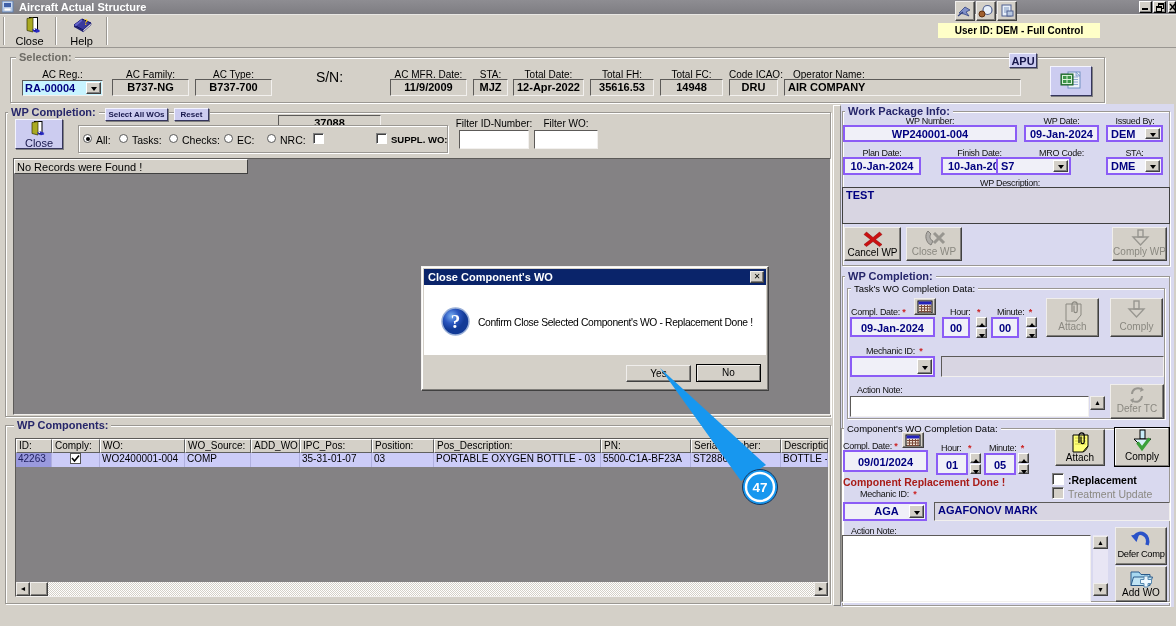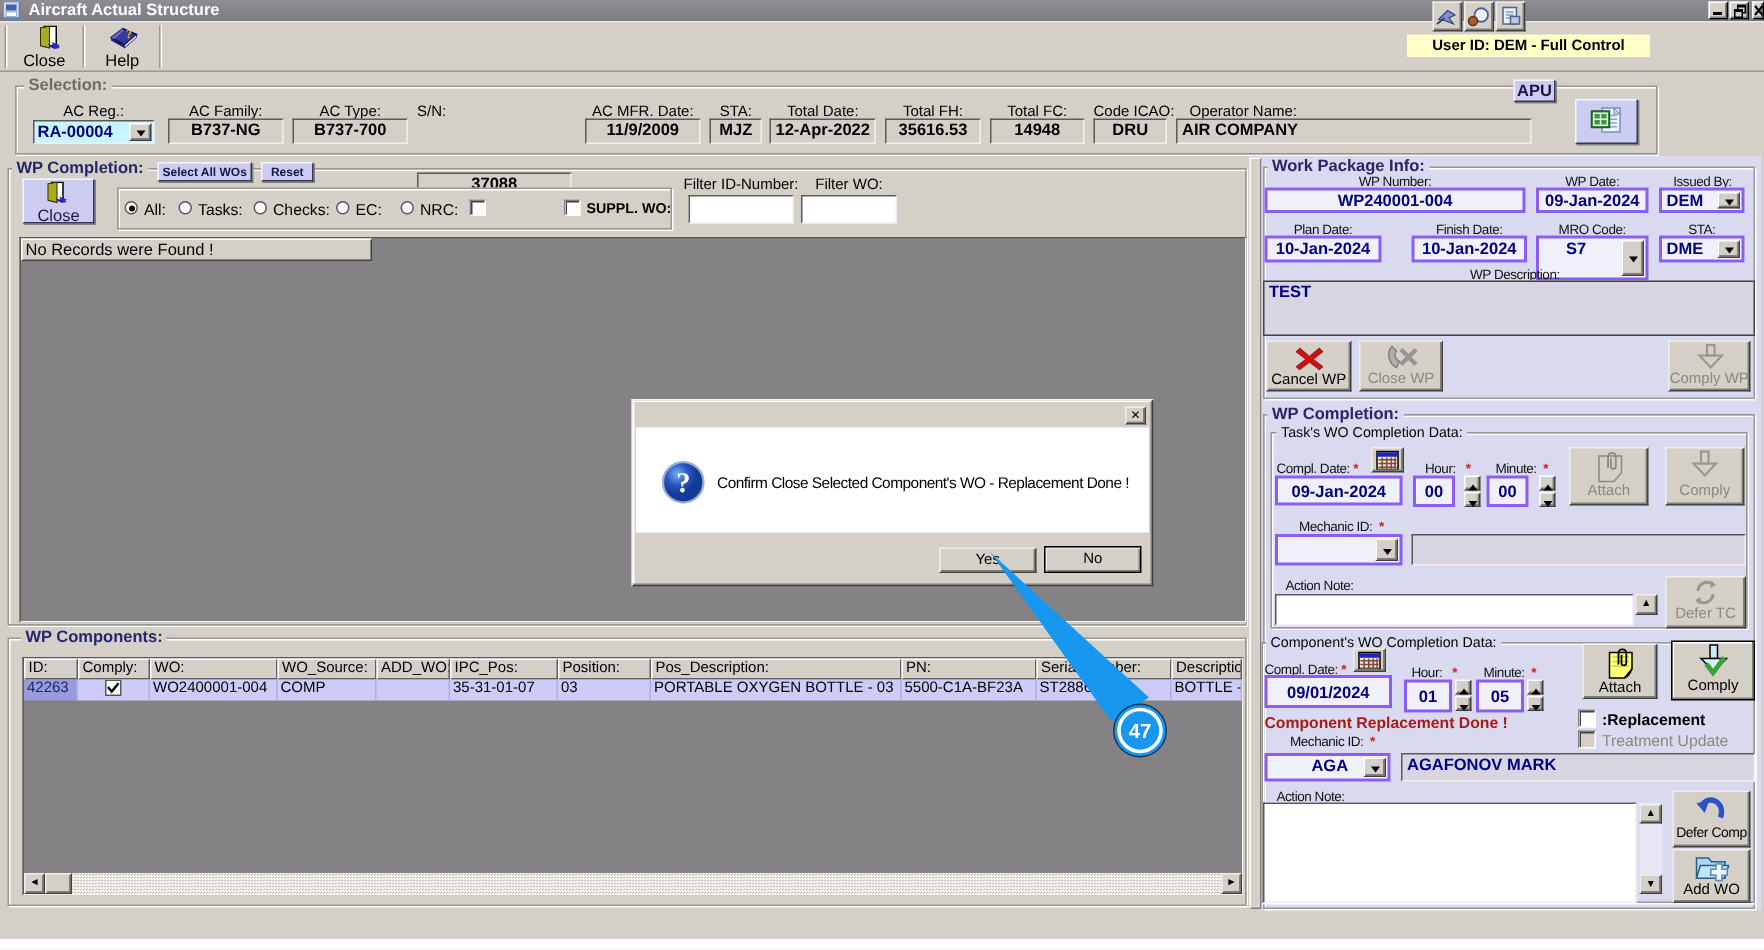--- a/index.html
+++ b/index.html
@@ -93,21 +93,21 @@
     </svg></div>
 
 <div class="abs" style="left:938px;top:23px;width:162px;height:15px;background:#ffffc8;font-weight:bold;font-size:10px;text-align:center;line-height:15px;">User ID: DEM - Full Control</div>
 
 <div class="gbox" style="left:10px;top:57px;width:1095px;height:46px;"></div>
 <div class="glab" style="left:16px;top:51px;color:#6e6c66;">Selection:</div>
 
 <div class="abs" style="left:22px;top:69px;font-size:10px;width:81px;text-align:center;">AC Reg.:</div>
 <div class="abs" style="left:112px;top:69px;font-size:10px;width:77px;text-align:center;">AC Family:</div>
 <div class="abs" style="left:195px;top:69px;font-size:10px;width:77px;text-align:center;">AC Type:</div>
-<div class="abs" style="left:278px;top:69px;font-size:10px;width:103px;">S/N:</div>
+<div class="abs" style="left:278px;top:69px;font-size:14px;width:103px;text-align:center;">S/N:</div>
 <div class="abs" style="left:390px;top:69px;font-size:10px;width:77px;text-align:center;">AC MFR. Date:</div>
 <div class="abs" style="left:473px;top:69px;font-size:10px;width:35px;text-align:center;">STA:</div>
 <div class="abs" style="left:513px;top:69px;font-size:10px;width:71px;text-align:center;">Total Date:</div>
 <div class="abs" style="left:590px;top:69px;font-size:10px;width:64px;text-align:center;">Total FH:</div>
 <div class="abs" style="left:660px;top:69px;font-size:10px;width:63px;text-align:center;">Total FC:</div>
 <div class="abs" style="left:729px;top:69px;font-size:10px;width:49px;text-align:center;">Code ICAO:</div>
 <div class="abs" style="left:793px;top:69px;font-size:10px;">Operator Name:</div>
 
 <div class="whitebox navy" style="left:22px;top:80px;width:81px;height:16px;background:#c8f4ff;font-weight:bold;line-height:14px;padding-left:2px;">RA-00004<span class="combo-arrow"></span></div>
 <div class="sunkfield" style="left:112px;top:79px;width:77px;height:17px;line-height:15px;">B737-NG</div>
@@ -201,21 +201,21 @@
 <div class="smlab" style="left:1106px;top:116px;width:58px;text-align:center;">Issued By:</div>
 <div class="wfield" style="left:843px;top:125px;width:174px;height:17px;">WP240001-004</div>
 <div class="wfield" style="left:1024px;top:125px;width:75px;height:17px;">09-Jan-2024</div>
 <div class="wfield" style="left:1106px;top:125px;width:57px;height:17px;text-align:left;padding-left:3px;">DEM<span class="combo-arrow"></span></div>
 <div class="smlab" style="left:843px;top:148px;width:78px;text-align:center;">Plan Date:</div>
 <div class="smlab" style="left:941px;top:148px;width:77px;text-align:center;">Finish Date:</div>
 <div class="smlab" style="left:1024px;top:148px;width:75px;text-align:center;">MRO Code:</div>
 <div class="smlab" style="left:1106px;top:148px;width:57px;text-align:center;">STA:</div>
 <div class="wfield" style="left:843px;top:157px;width:78px;height:18px;">10-Jan-2024</div>
 <div class="wfield" style="left:941px;top:157px;width:77px;height:18px;">10-Jan-2024</div>
-<div class="wfield" style="left:1024px;top:157px;width:75px;height:30px;text-align:left;padding-left:18px;">S7<span class="combo-arrow"></span></div>
+<div class="wfield" style="left:996px;top:157px;width:75px;height:18px;text-align:left;padding-left:3px;">S7<span class="combo-arrow"></span></div>
 <div class="wfield" style="left:1106px;top:157px;width:57px;height:18px;text-align:left;padding-left:3px;">DME<span class="combo-arrow"></span></div>
 <div class="smlab" style="left:980px;top:178px;">WP Description:</div>
 <div class="abs navy" style="left:842px;top:187px;width:328px;height:37px;background:#d8d5e2;border:1px solid #404040;font-weight:bold;padding:1px 3px;">TEST</div>
 <div class="graybtn" style="left:844px;top:227px;width:57px;height:34px;"><svg width="22" height="18" style="margin-top:2px" id="icon-cancel">
       <path d="M4.5 2 L11 7.5 L17.5 2 L20 4.5 L13.5 9.5 L20 14.5 L17.5 16.5 L11 11.5 L4.5 16.5 L2 14.5 L8.5 9.5 L2 4.5 Z" fill="#cc1111" stroke="#8a0000" stroke-width=".5"></path>
     </svg><div style="margin-top:-3px">Cancel WP</div></div>
 <div class="graybtn dis" style="left:906px;top:227px;width:56px;height:34px;"><svg width="24" height="18" style="margin-top:1px" id="icon-closewp">
       <path d="M6 2 C2 6 4 14 9 16 L11 12 C8 11 7 7 9 5 Z" fill="#b0aeaa" stroke="#807e7a"></path>
       <path d="M12 14 L22 4 M12 4 L22 14" stroke="#989690" stroke-width="3"></path>
     </svg><div style="margin-top:-3px">Close WP</div></div>
@@ -326,20 +326,21 @@
       <path d="M17 16 C20.5 6, 9.5 0.5, 5 7.5" fill="none" stroke="#2a52c8" stroke-width="3.6"></path>
       <path d="M1 6.5 L9.5 4.5 L6.5 13 Z" fill="#2a52c8"></path>
     </svg><div style="margin-top:-3px;font-size:9.3px;white-space:nowrap;letter-spacing:-0.3px;">Defer Comp</div></div>
 <div class="graybtn" style="left:1115px;top:566px;width:52px;height:36px;"><svg width="24" height="20" style="margin-top:1px" id="icon-addwo">
       <path d="M2 4 h8 l2 2.5 h9 v11 H2 Z" fill="#a8d8f0" stroke="#2a5a8a"></path>
       <path d="M2 17.5 l2.5 -8.5 h19 l-3 8.5 Z" fill="#c0e4f4" stroke="#2a5a8a"></path>
       <path d="M16 8 h4 v3.5 h3.5 v4 H20 V19 h-4 v-3.5 h-3.5 v-4 H16 Z" fill="#eef8ff" stroke="#5a8ab0" transform="translate(-1,0)"></path>
     </svg><div style="margin-top:-3px">Add WO</div></div>
 
 <div class="abs" style="left:421px;top:266px;width:348px;height:125px;background:#d4d0c8;border:1px solid;border-color:#f4f2ef #404040 #404040 #f4f2ef;box-shadow:inset -1px -1px 0 #807e7a, inset 1px 1px 0 #fff;">
+  <div class="abs" style="left:2px;top:2px;right:2px;height:16px;background:#0a246a;color:#fff;font-weight:bold;line-height:16px;padding-left:4px;">Close Component's WO</div>
   <div class="graybtn" style="right:4px;top:4px;width:14px;height:12px;font-size:8px;line-height:10px;">✕</div>
   <div class="abs" style="left:2px;top:18px;right:2px;height:70px;background:#fff;"></div>
   <svg class="abs" style="left:19px;top:40px;" width="29" height="29" id="icon-q">
       <defs>
         <radialGradient id="qg" cx="35%" cy="30%">
           <stop offset="0%" stop-color="#7ab0f0"></stop>
           <stop offset="55%" stop-color="#2a56c0"></stop>
           <stop offset="100%" stop-color="#123a96"></stop>
         </radialGradient>
       </defs>

